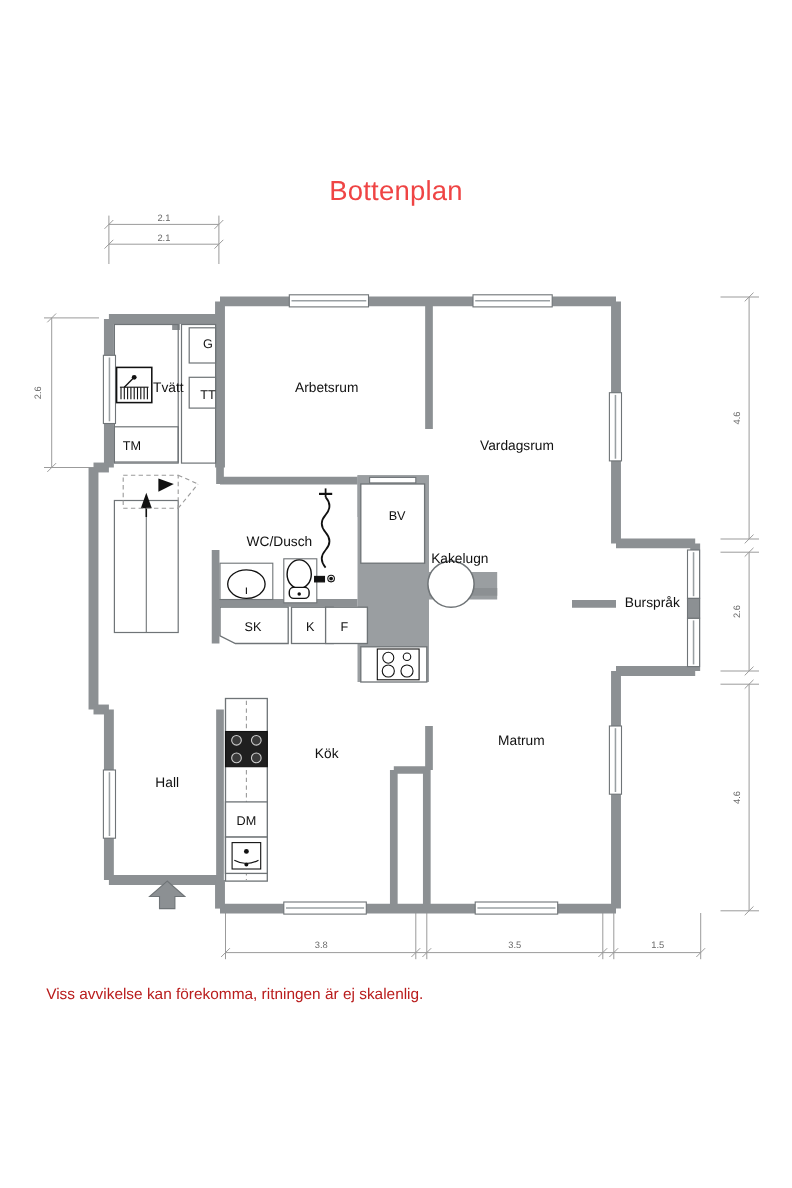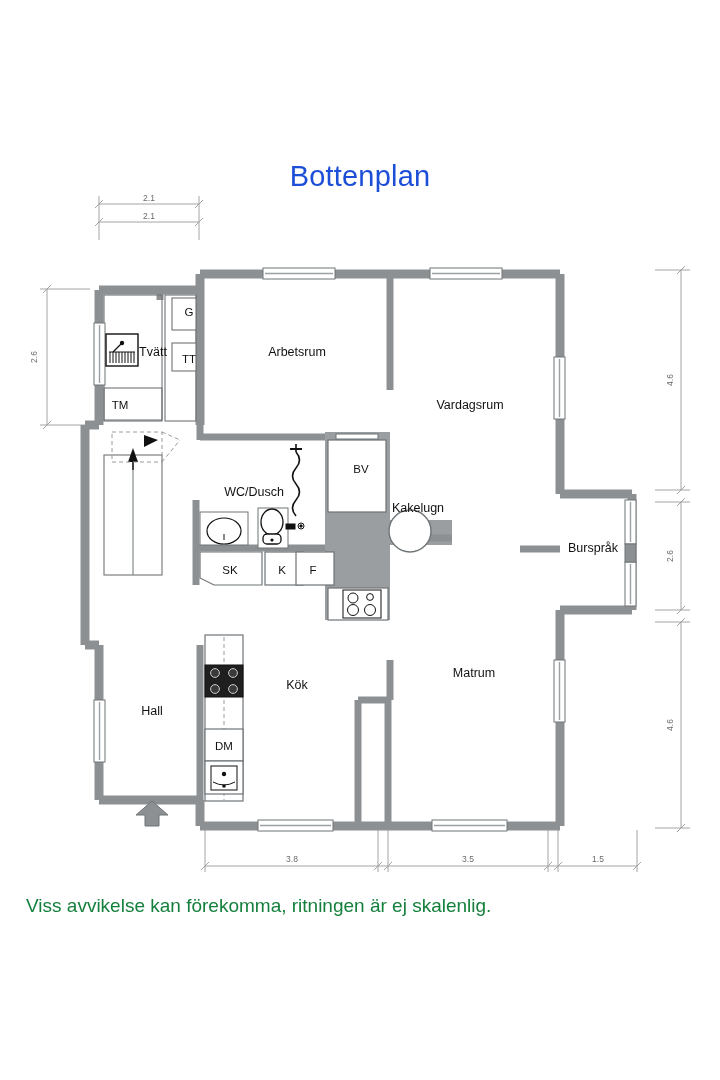--- a/index.html
+++ b/index.html
@@ -20,31 +20,31 @@
     inset: 0;
     width: 720px;
     height: 1080px;
   }
   #title {
     position: absolute;
     top: 160px;
     left: 0;
     width: 720px;
     text-align: center;
-    font-size: 29px;
+    font-size: 25px;
     font-weight: 400;
-    color: #1d4ed8;
+    color: #ef4444;
     letter-spacing: 0.2px;
   }
   #caption {
     position: absolute;
     top: 895px;
-    left: 26px;
-    font-size: 19px;
-    color: #15803d;
+    left: 42px;
+    font-size: 14px;
+    color: #b91c1c;
     white-space: nowrap;
   }
   svg#plan {
     position: absolute;
     top: 0;
     left: 0;
   }
   .rlabel {
     font-family: "Liberation Sans", sans-serif;
     font-size: 12.5px;

